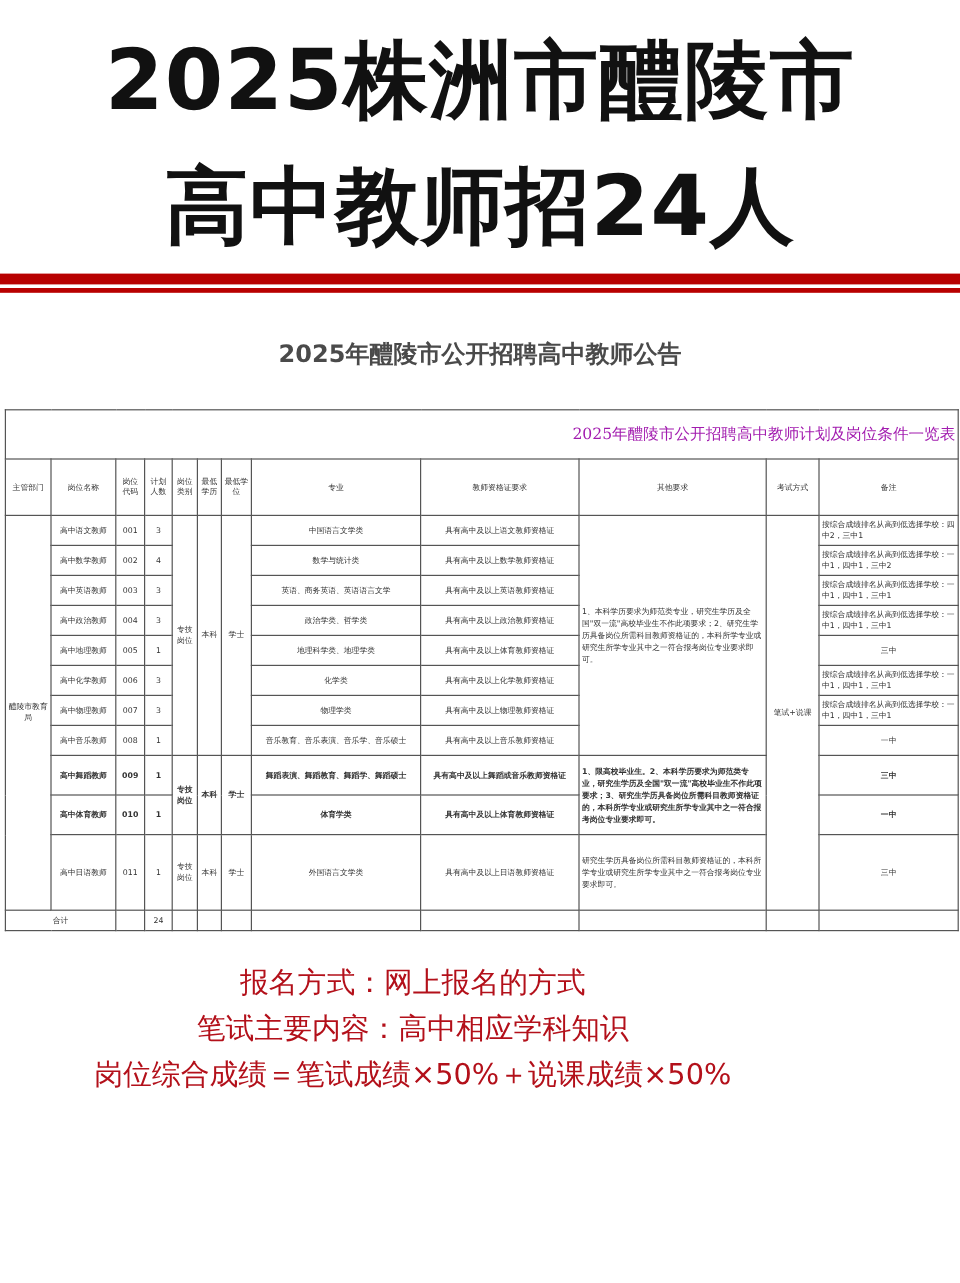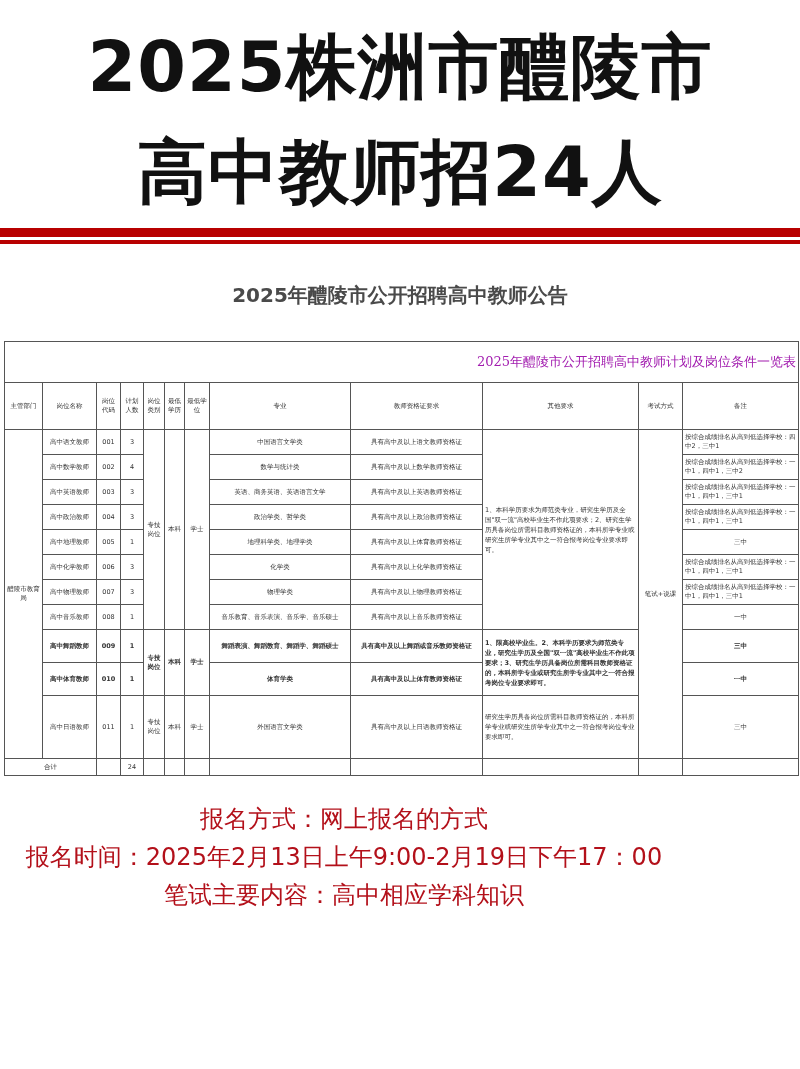--- a/index.html
+++ b/index.html
@@ -191,15 +191,15 @@
     <td></td>
     <td></td>
     <td></td>
   </tr>
 </tbody>
     </table>
 </div>
 
 <div class="info">
   <div>报名方式：网上报名的方式</div>
-  <div>报名时间：2025年2月13日上午9:00-2月19日下午17：00</div>
   <div>笔试主要内容：高中相应学科知识</div>
+  <div>岗位综合成绩＝笔试成绩×50%＋说课成绩×50%</div>
 </div>
 
 </body></html>

